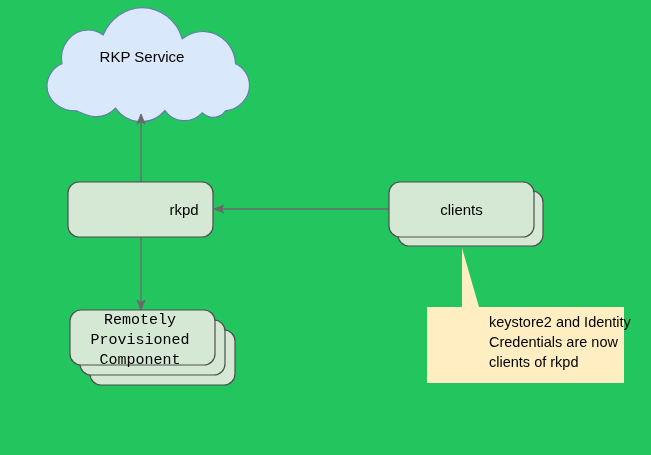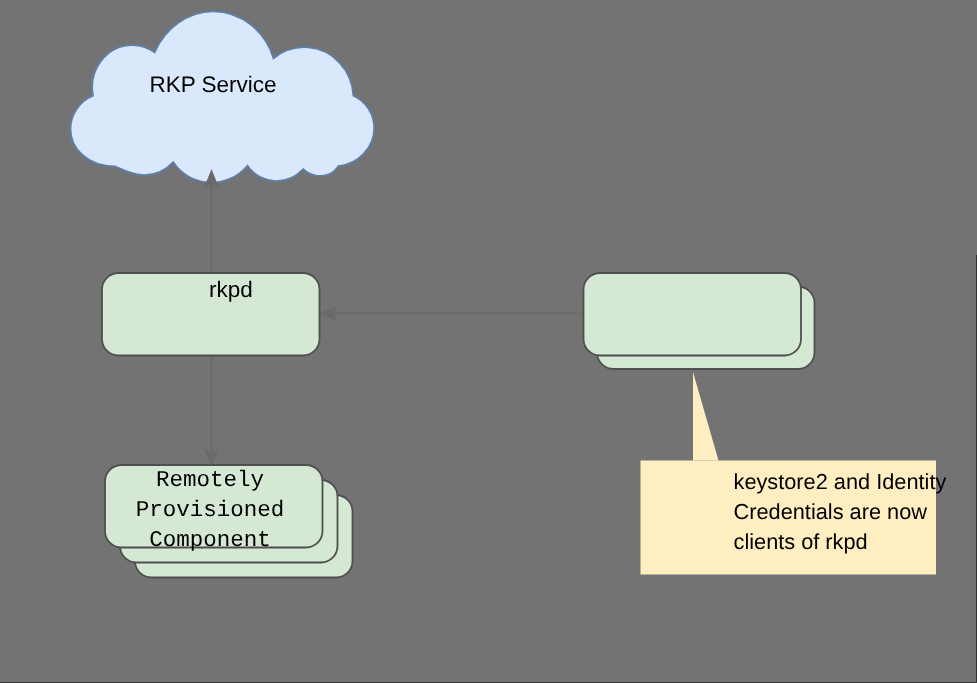--- a/index.html
+++ b/index.html
@@ -4,21 +4,21 @@
 <style>
   html, body {
     margin: 0;
     padding: 0;
     background: #000000;
   }
   #canvas {
     position: relative;
     width: 651px;
     height: 455px;
-    background: #737373;
+    background: #22c55e;
     overflow: hidden;
     font-family: "Liberation Sans", sans-serif;
   }
   .svg-layer {
     position: absolute;
     left: 0;
     top: 0;
     width: 651px;
     height: 455px;
   }
@@ -36,23 +36,24 @@
     white-space: pre-line;
   }
   #cloud-label {
     left: 47px;
     top: 40px;
     width: 190px;
     height: 32px;
   }
   #rkpd-label {
     left: 68px;
-    top: 166px;
+    top: 182px;
     width: 172px;
     height: 55px;
+    padding-left: 30px;
   }
   #clients-label {
     left: 389px;
     top: 182px;
     width: 145px;
     height: 55px;
   }
   #rpc-label {
     left: 70px;
     top: 310px;
@@ -138,20 +139,21 @@
       <path d="M 462 248 L 479 307 L 462 307 Z" fill="#ffeec2" stroke="none"></path>
       <rect x="427" y="307" width="197" height="76" fill="#ffeec2" stroke="none"></rect>
     </g>
 
   </svg>
 
   <div class="node-label" id="cloud-label">RKP Service</div>
 
   <div class="node-label" id="rkpd-label">rkpd</div>
 
+  <div class="node-label" id="clients-label">clients</div>
 
   <div class="node-label" id="rpc-label">Remotely
 Provisioned
 Component</div>
 
   <div id="callout-text">keystore2 and Identity
 Credentials are now
 clients of rkpd</div>
 
 </div>

